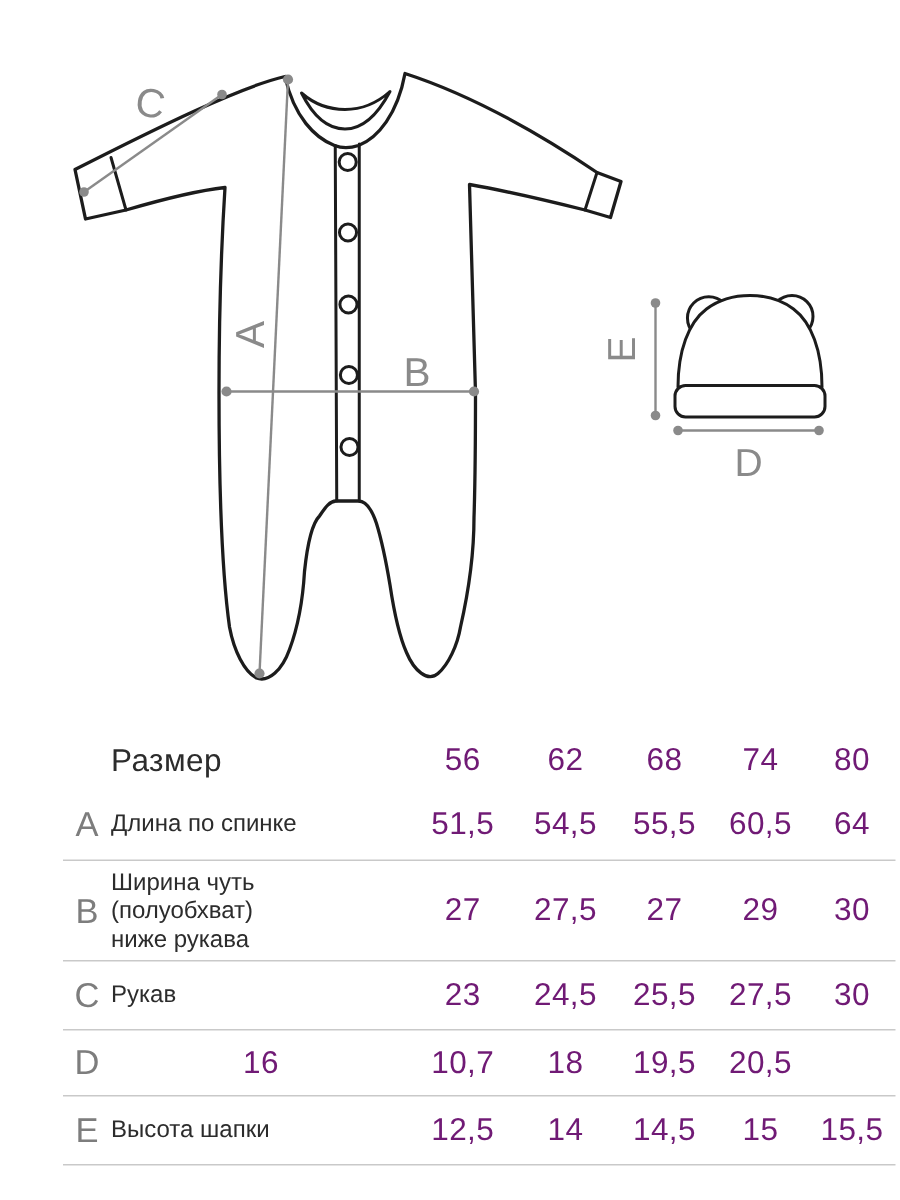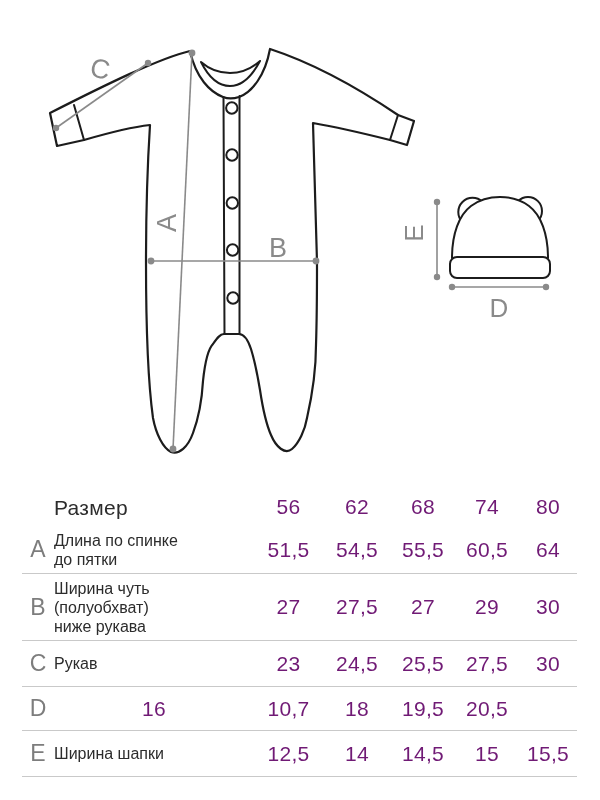--- a/index.html
+++ b/index.html
@@ -1,21 +1,21 @@
 <!DOCTYPE html>
 <html><head>
 <meta charset="utf-8">
 <style>
   html,body{margin:0;padding:0;background:#ffffff;}
   .sheet{
     position:relative;width:600px;height:800px;background:#ffffff;overflow:hidden;
     font-family:"Liberation Sans","DejaVu Sans",sans-serif;color:#2c2c2c;
   }
   .diagram{display:block;}
-  .size-table{padding:6px 0 0 22px;}
+  .size-table{padding:6px 0 0 22px;margin-left:20px;}
   .trow{
     display:grid;
     grid-template-columns:32px 200px 69px 68px 64px 64px 58px;
     align-items:center;
     border-bottom:1px solid #c9c9c9;
     box-sizing:border-box;
     width:555px;
   }
   .trow.header{border-bottom:none;height:38px;}
   #tbody .trow:nth-child(1){height:48px;}
@@ -133,21 +133,20 @@
       <div class="cell value">62</div>
       <div class="cell value">68</div>
       <div class="cell value">74</div>
       <div class="cell value">80</div>
     </div>
     <div id="tbody">
         <div class="trow">
           <div class="cell letter">A</div>
           <div class="cell label">
             <div>Длина по спинке</div>
-            <div>до пятки</div>
           </div>
           <div class="cell value">51,5</div>
           <div class="cell value">54,5</div>
           <div class="cell value">55,5</div>
           <div class="cell value">60,5</div>
           <div class="cell value">64</div>
         </div>
         <div class="trow">
           <div class="cell letter">B</div>
           <div class="cell label">
@@ -176,21 +175,21 @@
           <div class="cell letter">D</div>
           <div class="cell value">16</div>
           <div class="cell value">10,7</div>
           <div class="cell value">18</div>
           <div class="cell value">19,5</div>
           <div class="cell value">20,5</div>
         </div>
         <div class="trow">
           <div class="cell letter">E</div>
           <div class="cell label">
-            <div>Ширина шапки</div>
+            <div>Высота шапки</div>
           </div>
           <div class="cell value">12,5</div>
           <div class="cell value">14</div>
           <div class="cell value">14,5</div>
           <div class="cell value">15</div>
           <div class="cell value">15,5</div>
         </div>
       </div>
   </div>
 

